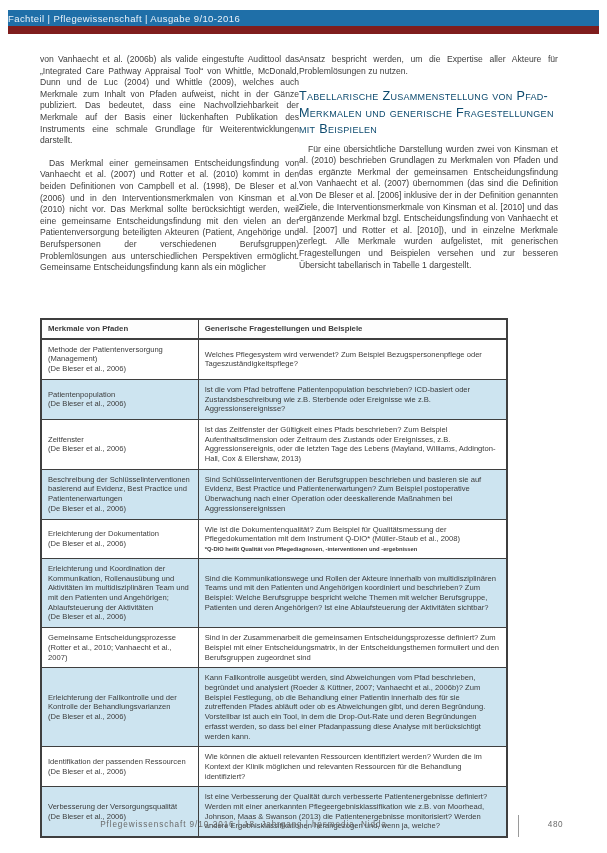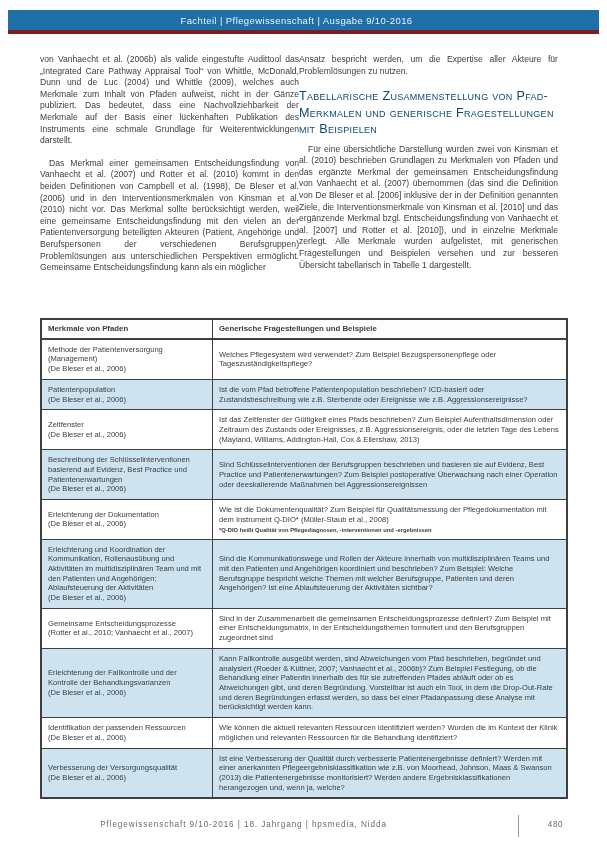--- a/index.html
+++ b/index.html
@@ -10,22 +10,22 @@
     color:#3d3d3d;
     position:relative;
     overflow:hidden;
   }
   .page{position:absolute;inset:0;background:#ffffff;}
 
   
   .topbar{
     position:absolute;left:8px;right:8px;top:10px;height:24px;
     background:#1f6fa8;
-    border-bottom:4px solid #7f1d1d;
-    display:flex;align-items:center;justify-content:center;
+    border-bottom:8px solid #7f1d1d;
+    display:flex;align-items:center;justify-content:flex-start;
     padding-right:14px;box-sizing:border-box;
   }
   .topbar span{
     color:#eaf3fa;font-size:9.5px;letter-spacing:0.4px;
   }
 
   
   .columns{
     position:absolute;left:40px;top:54px;width:528px;height:262px;
     display:flex;
@@ -38,21 +38,21 @@
     font-weight:400;
     color:#0c4a6e;
     font-size:12.6px;line-height:16.5px;
     letter-spacing:0.3px;
     margin:1px 0 6px 0;
     text-align:left;
   }
 
   
   table.merkmale{
-    position:absolute;left:40px;top:318px;width:528px;
+    position:absolute;left:40px;top:318px;width:468px;
     border-collapse:collapse;
     font-size:7.6px;line-height:9.7px;
     color:#3c3c3c;
   }
   table.merkmale th, table.merkmale td{
     border:1px solid #3f3f3f;
     padding:5px 6px;
     vertical-align:middle;
     text-align:left;
     font-weight:400;

